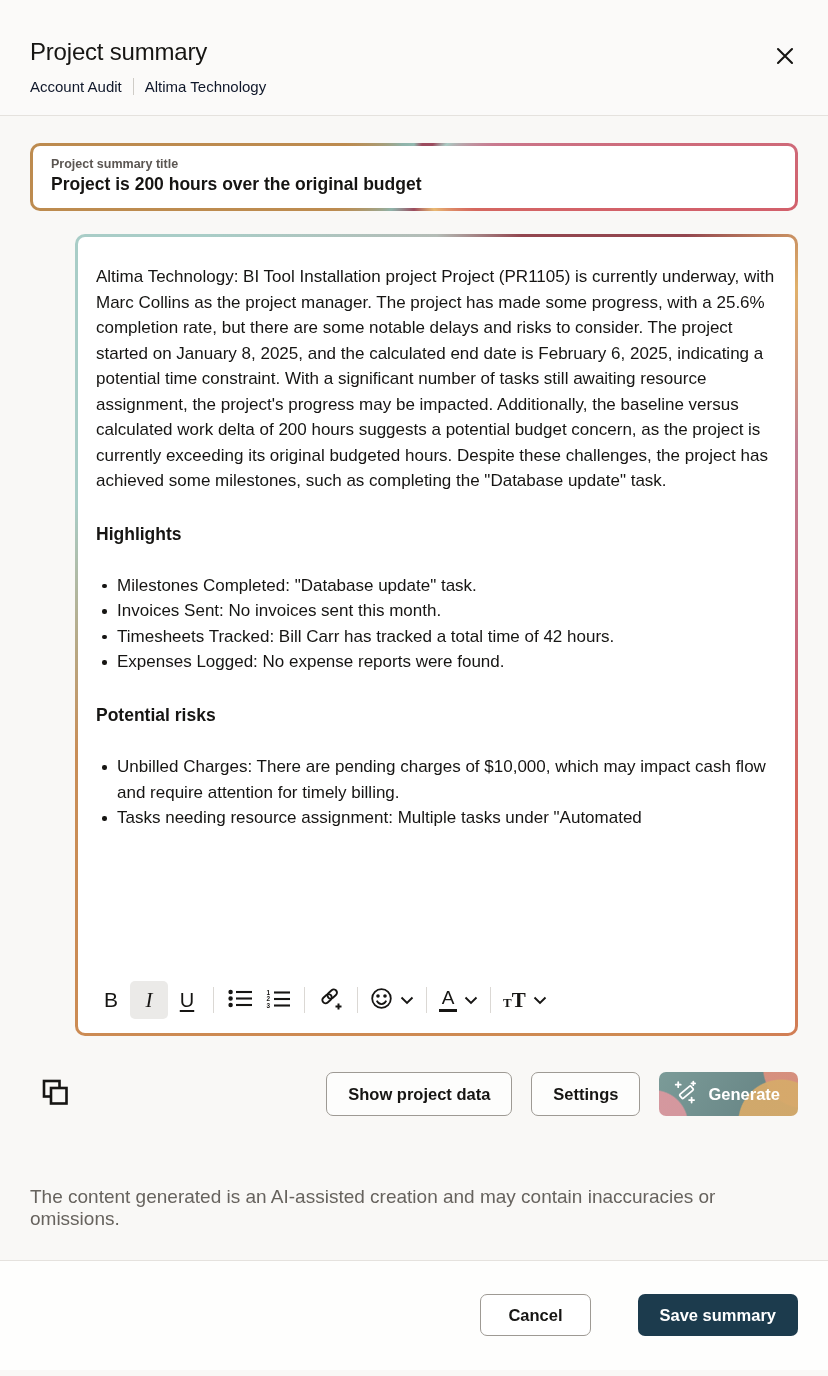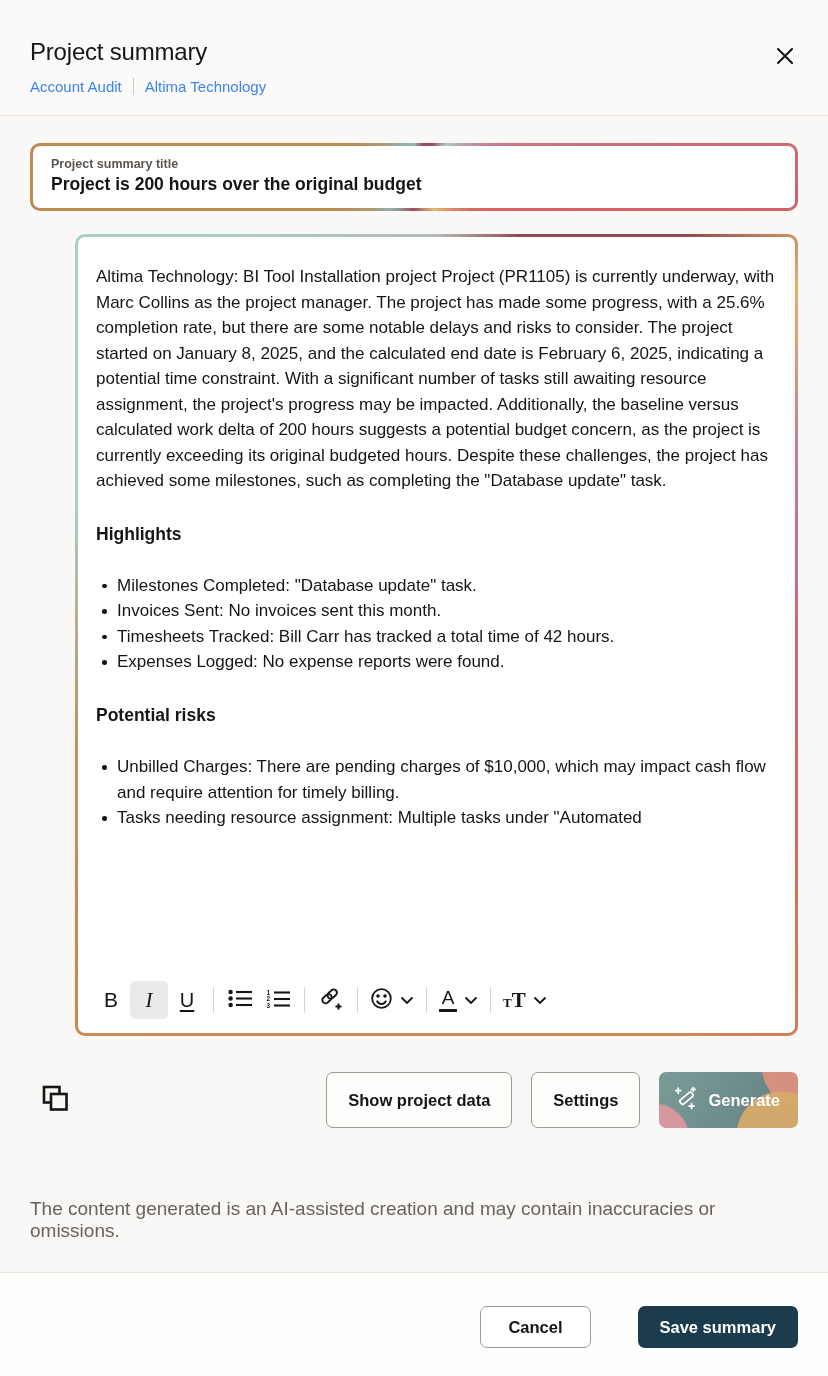--- a/index.html
+++ b/index.html
@@ -5,21 +5,21 @@
   * { box-sizing: border-box; margin: 0; padding: 0; }
   html,body { width: 828px; height: 1376px; overflow: hidden; }
   body {
     font-family: "Liberation Sans", sans-serif;
     background: #f9f8f6;
     color: #161513;
   }
   
   .header { position: relative; padding: 38px 30px 20px; background: #fbfaf9; }
   .page-title { font-size: 24px; font-weight: 400; letter-spacing: -0.2px; }
-  .breadcrumb { display: flex; margin-top: 12px; font-size: 15px; color: #3b82f6; }
+  .breadcrumb { display: flex; margin-top: 12px; font-size: 15px; color: #0f172a; }
   .crumb-sep { width: 1px; height: 17px; background: #cfccc7; margin: 0 11px; }
   .close-btn {
     position: absolute; top: 40px; right: 26px;
     width: 34px; height: 34px; border: none; background: transparent;
     display: flex; align-items: center; justify-content: center; cursor: pointer;
   }
   .hdr-divider { height: 1px; background: #e5e2de; }
 
   
   .content { padding: 0 30px; }
@@ -82,21 +82,21 @@
   .fontcolor-glyph .bar { width: 18px; height: 3.5px; background: #161513; margin-top: 1.5px; }
   .tsize-glyph { font-family: "Liberation Serif", serif; font-weight: 700; }
   .tsize-glyph .small { font-size: 13px; }
   .tsize-glyph .big { font-size: 21px; }
 
   
   .actions { margin-top: 36px; display: flex; align-items: center; }
   .copy-btn { border: none; background: transparent; cursor: pointer; padding: 0; margin-left: 10px; }
   .actions-right { margin-left: auto; display: flex; align-items: center; gap: 19px; }
   .btn {
-    height: 56px; border-radius: 7px; font-size: 16.5px; font-weight: 700;
+    height: 44px; border-radius: 7px; font-size: 16.5px; font-weight: 700;
     font-family: "Liberation Sans", sans-serif; cursor: pointer;
   }
   .btn-outline { background: #fdfdfc; border: 1px solid #9e9a94; color: #161513; padding: 0 21px; }
   .btn-generate {
     border: none; color: #fff; padding: 0 18px 0 14px;
     display: flex; align-items: center; gap: 9px;
     background:
       radial-gradient(circle at 88% 115%, rgba(214,170,106,0.95) 0 32%, transparent 33%),
       radial-gradient(circle at 104% -10%, rgba(226,145,125,0.9) 0 26%, transparent 27%),
       radial-gradient(circle at -4% 120%, rgba(229,152,160,0.85) 0 22%, transparent 23%),

